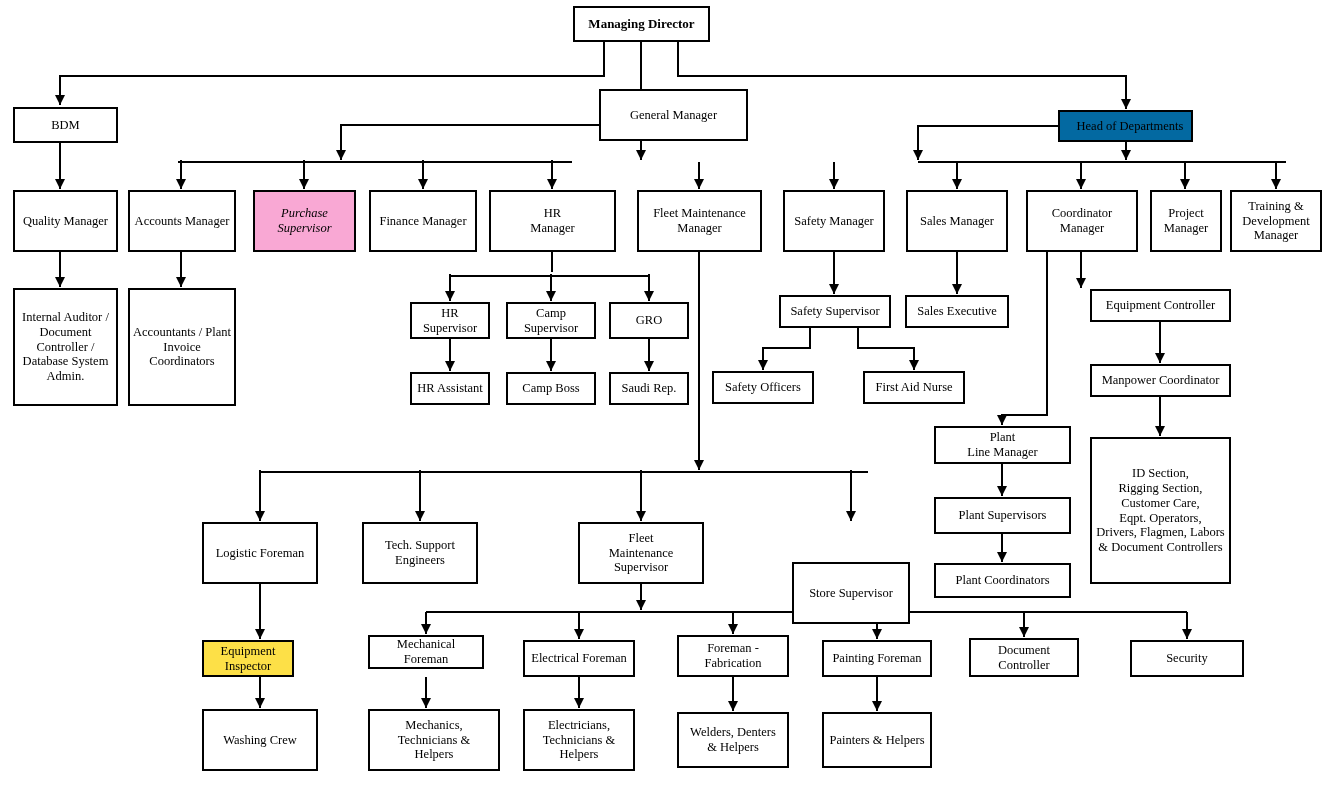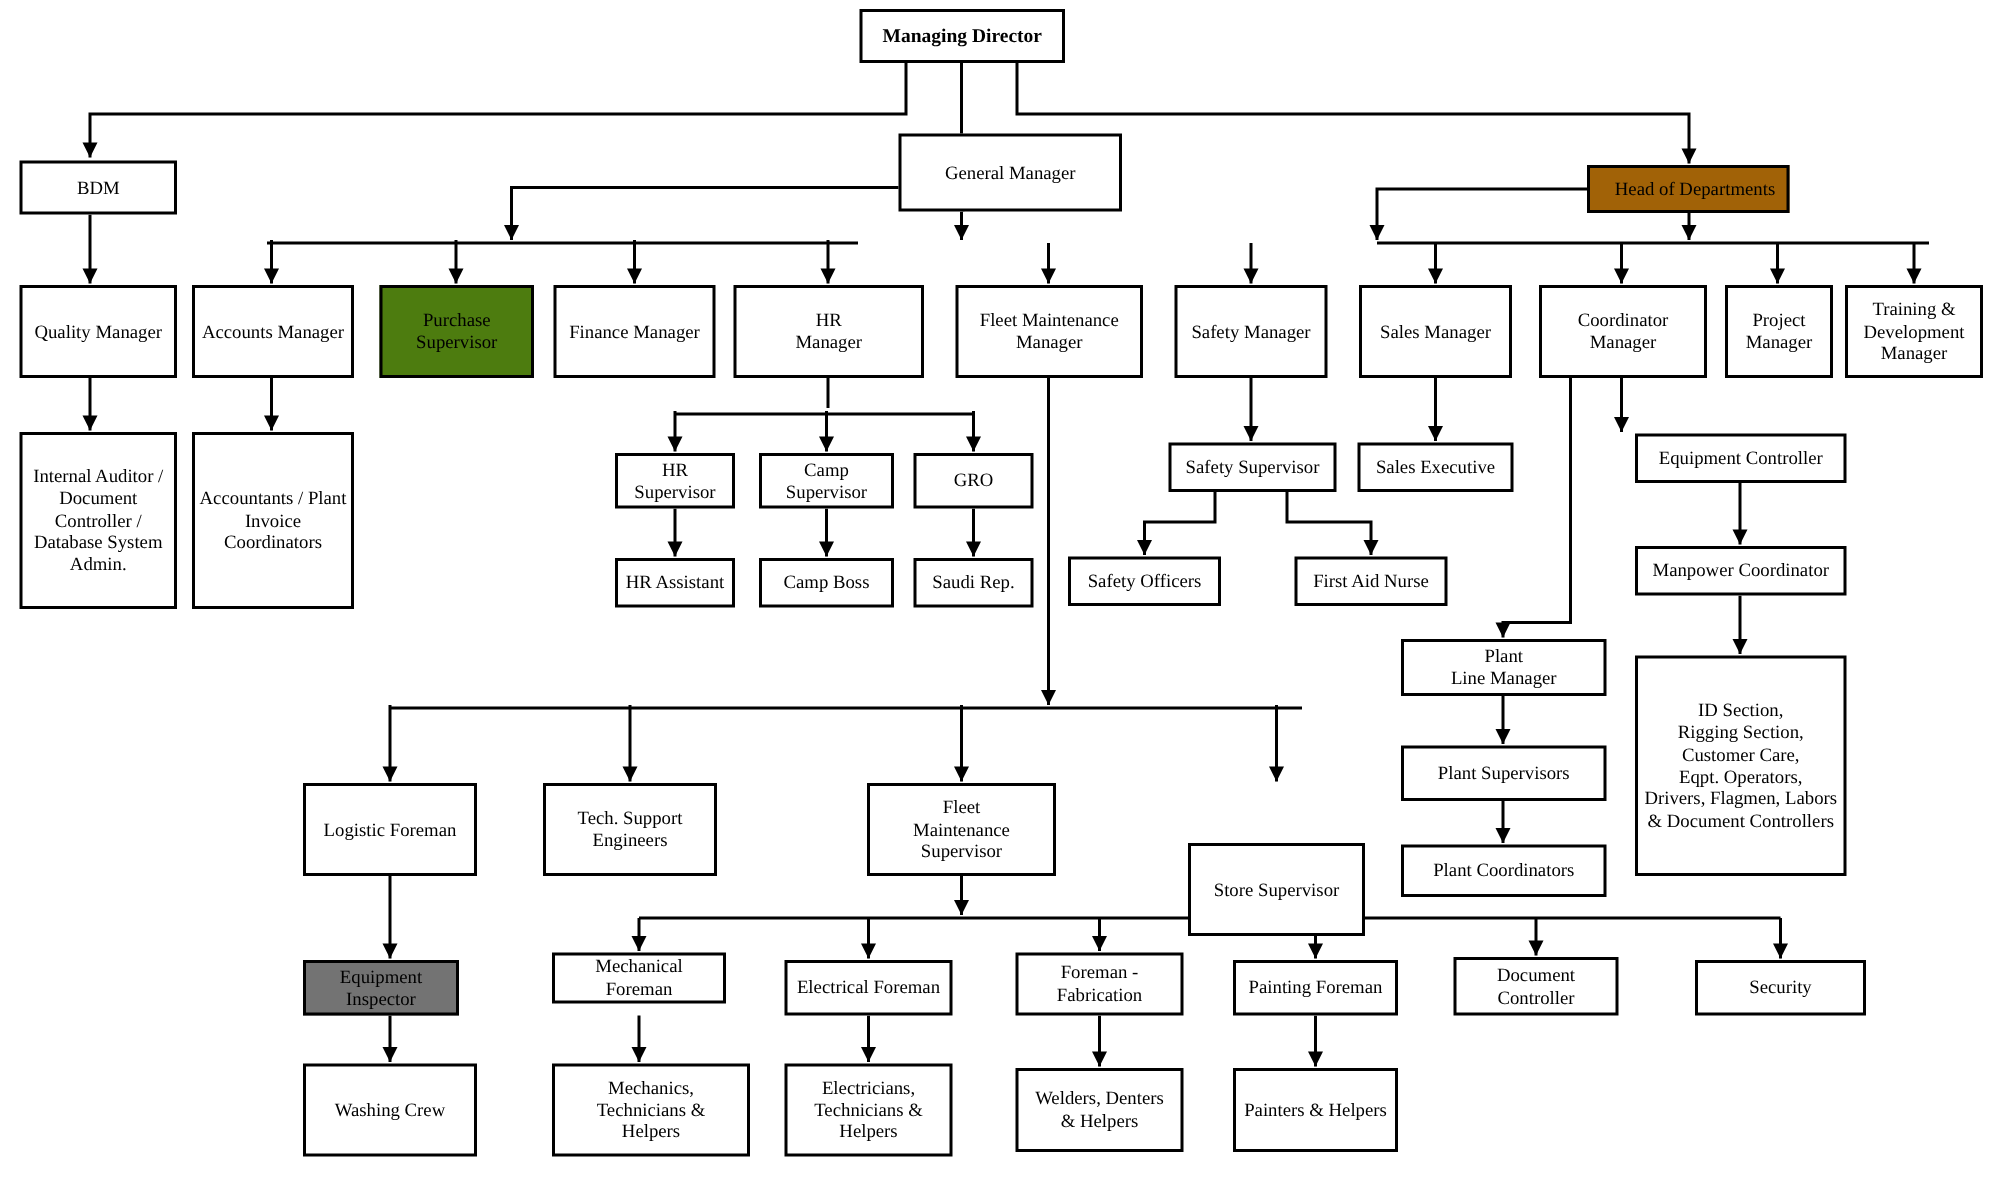--- a/index.html
+++ b/index.html
@@ -136,30 +136,30 @@
   <div id="nodes">
       <div class="node root" style="left: 573px; top: 6px; width: 137px; height: 36px; border-color: rgb(0, 0, 0); background: rgb(255, 255, 255);">
         <span>Managing Director</span>
       </div>
       <div class="node" style="left: 13px; top: 107px; width: 105px; height: 36px; border-color: rgb(0, 0, 0); background: rgb(255, 255, 255);">
         <span>BDM</span>
       </div>
       <div class="node" style="left: 567px; top: 89px; width: 149px; height: 52px; border-color: rgb(0, 0, 0); background: rgb(255, 255, 255); margin-left: 32px;">
         <span>General Manager</span>
       </div>
-      <div class="node" style="left: 1058px; top: 110px; width: 135px; height: 32px; border-color: rgb(0, 0, 0); background: #a16207; padding-left: 12px;">
+      <div class="node" style="left: 1058px; top: 110px; width: 135px; height: 32px; border-color: rgb(0, 0, 0); background: #0369a1; padding-left: 12px;">
         <span>Head of Departments</span>
       </div>
       <div class="node" style="left: 13px; top: 190px; width: 105px; height: 62px; border-color: rgb(0, 0, 0); background: rgb(255, 255, 255);">
         <span>Quality Manager</span>
       </div>
       <div class="node" style="left: 128px; top: 190px; width: 108px; height: 62px; border-color: rgb(0, 0, 0); background: rgb(255, 255, 255);">
         <span>Accounts Manager</span>
       </div>
-      <div class="node" style="left: 253px; top: 190px; width: 103px; height: 62px; border-color: rgb(0, 0, 0); background: #4d7c0f;">
+      <div class="node" style="left: 253px; top: 190px; width: 103px; height: 62px; border-color: rgb(0, 0, 0); background: #f9a8d4; font-style: italic;">
         <span>Purchase
 Supervisor</span>
       </div>
       <div class="node" style="left: 369px; top: 190px; width: 108px; height: 62px; border-color: rgb(0, 0, 0); background: rgb(255, 255, 255);">
         <span>Finance Manager</span>
       </div>
       <div class="node" style="left: 489px; top: 190px; width: 127px; height: 62px; border-color: rgb(0, 0, 0); background: rgb(255, 255, 255);">
         <span>HR
 Manager</span>
       </div>
@@ -260,21 +260,21 @@
 Engineers</span>
       </div>
       <div class="node" style="left: 578px; top: 522px; width: 126px; height: 62px; border-color: rgb(0, 0, 0); background: rgb(255, 255, 255);">
         <span>Fleet
 Maintenance
 Supervisor</span>
       </div>
       <div class="node" style="left: 792px; top: 522px; width: 118px; height: 62px; border-color: rgb(0, 0, 0); background: rgb(255, 255, 255); margin-top: 40px;">
         <span>Store Supervisor</span>
       </div>
-      <div class="node" style="left: 202px; top: 640px; width: 104px; height: 37px; border-color: rgb(0, 0, 0); background: #737373;">
+      <div class="node" style="left: 202px; top: 640px; width: 92px; height: 37px; border-color: rgb(0, 0, 0); background: #fde047;">
         <span>Equipment Inspector</span>
       </div>
       <div class="node" style="left: 368px; top: 635px; width: 116px; height: 34px; border-color: rgb(0, 0, 0); background: rgb(255, 255, 255);">
         <span>Mechanical
 Foreman</span>
       </div>
       <div class="node" style="left: 523px; top: 640px; width: 112px; height: 37px; border-color: rgb(0, 0, 0); background: rgb(255, 255, 255);">
         <span>Electrical Foreman</span>
       </div>
       <div class="node" style="left: 677px; top: 635px; width: 112px; height: 42px; border-color: rgb(0, 0, 0); background: rgb(255, 255, 255);">

